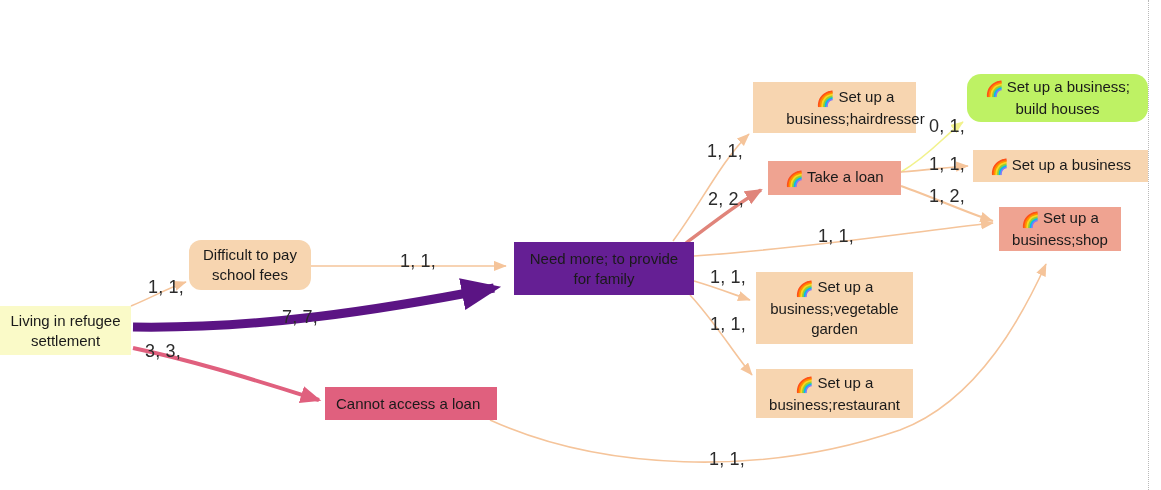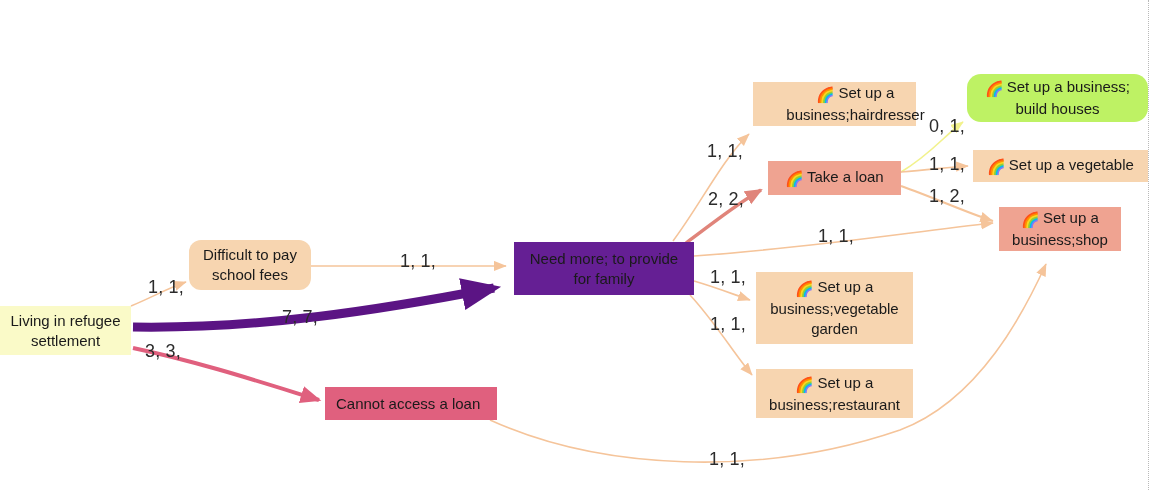--- a/index.html
+++ b/index.html
@@ -119,34 +119,34 @@
   </div>
 
   <div class="node" style="left:514px;top:242px;width:180px;height:53px;background:#651F94;">
     <span class="nlabel">Need more; to provide for family</span>
   </div>
 
   <div class="node" style="left:325px;top:387px;width:172px;height:33px;background:#E0607E;justify-content:flex-start;padding-left:11px;">
     <span class="nlabel">Cannot access a loan</span>
   </div>
 
-  <div class="node" style="left:753px;top:82px;width:163px;height:44px;background:#F7D5B0;padding-left:48px;">
+  <div class="node" style="left:753px;top:82px;width:163px;height:51px;background:#F7D5B0;padding-left:48px;">
     <span class="nlabel"><span class="rbow">🌈</span><span>Set up a business;hairdresser</span></span>
   </div>
 
   <div class="node" style="left:768px;top:161px;width:133px;height:34px;background:#EFA391;">
     <span class="nlabel"><span class="rbow">🌈</span><span>Take a loan</span></span>
   </div>
 
   <div class="node" style="left:967px;top:74px;width:181px;height:48px;background:#bef264;border-radius:14px;">
     <span class="nlabel"><span class="rbow">🌈</span><span>Set up a business; build houses</span></span>
   </div>
 
   <div class="node" style="left:973px;top:150px;width:175px;height:32px;background:#F7D5B0;">
-    <span class="nlabel"><span class="rbow">🌈</span><span>Set up a vegetable</span></span>
+    <span class="nlabel"><span class="rbow">🌈</span><span>Set up a business</span></span>
   </div>
 
   <div class="node" style="left:999px;top:207px;width:122px;height:44px;background:#EFA391;">
     <span class="nlabel"><span class="rbow">🌈</span><span>Set up a business;shop</span></span>
   </div>
 
   <div class="node" style="left:756px;top:272px;width:157px;height:72px;background:#F7D5B0;">
     <span class="nlabel"><span class="rbow">🌈</span><span>Set up a business;vegetable garden</span></span>
   </div>
 

